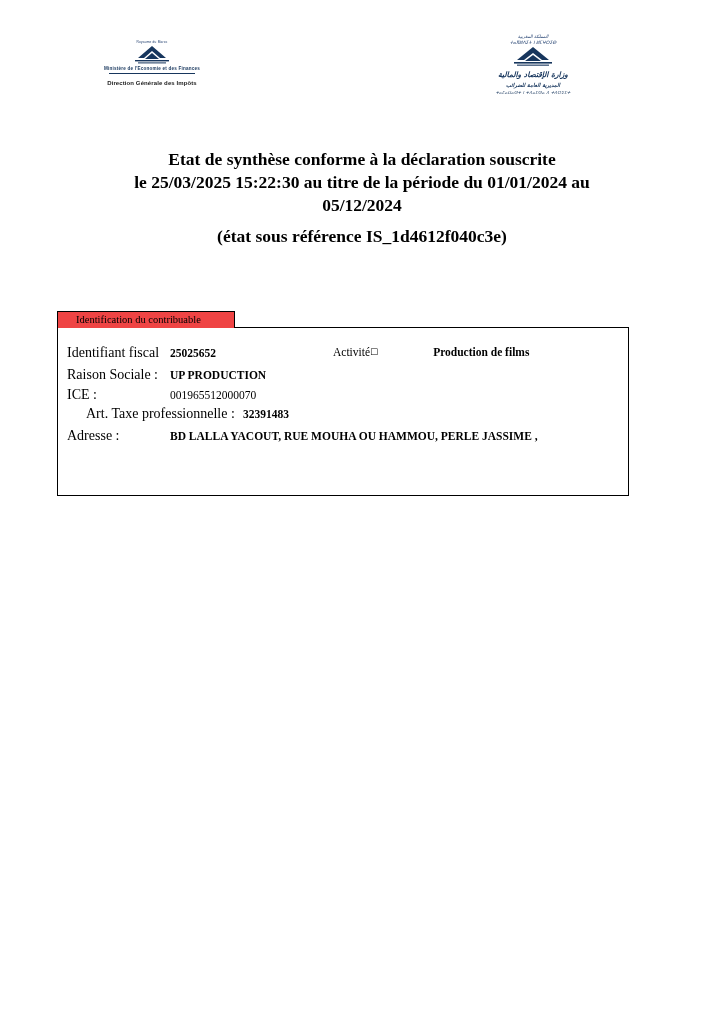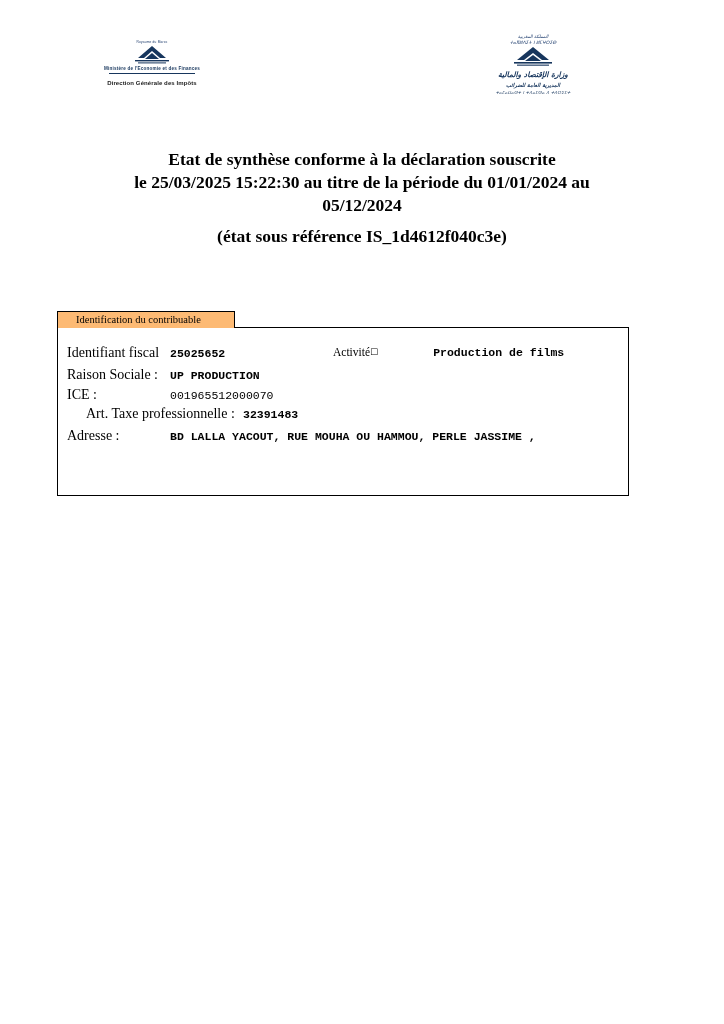--- a/index.html
+++ b/index.html
@@ -140,21 +140,21 @@
     width: 572px;
   }
   .ident-legend {
     position: absolute;
     top: 0;
     left: 0;
     width: 178px;
     height: 17px;
     border: 1px solid #000;
     border-bottom: none;
-    background: #fdba74;
+    background: #ef4444;
     box-sizing: border-box;
     font-family: "Liberation Serif", serif;
     font-size: 10.5px;
     padding: 2px 0 0 18px;
     z-index: 3;
   }
   .ident-box {
     position: absolute;
     top: 16px;
     left: 0;
@@ -176,21 +176,21 @@
     padding-left: 9px;
   }
   .row.tight { height: 19px; line-height: 19px; }
   .lbl {
     display: inline-block;
     font-family: "Liberation Serif", serif;
     font-size: 14px;
     font-weight: normal;
   }
   .val {
-    font-family: Liberation Mono, monospace;
+    font-family: Liberation Serif, serif;
     font-size: 11.5px;
     font-weight: bold;
   }
   .val.normal { font-weight: normal; }
 
   .col-ident-lbl { width: 103px; }
   .col-raison-lbl { width: 103px; }
   .col-ice-lbl { width: 103px; }
   .col-art-lbl { width: 157px; margin-left: 19px; }
   .col-adr-lbl { width: 103px; }

